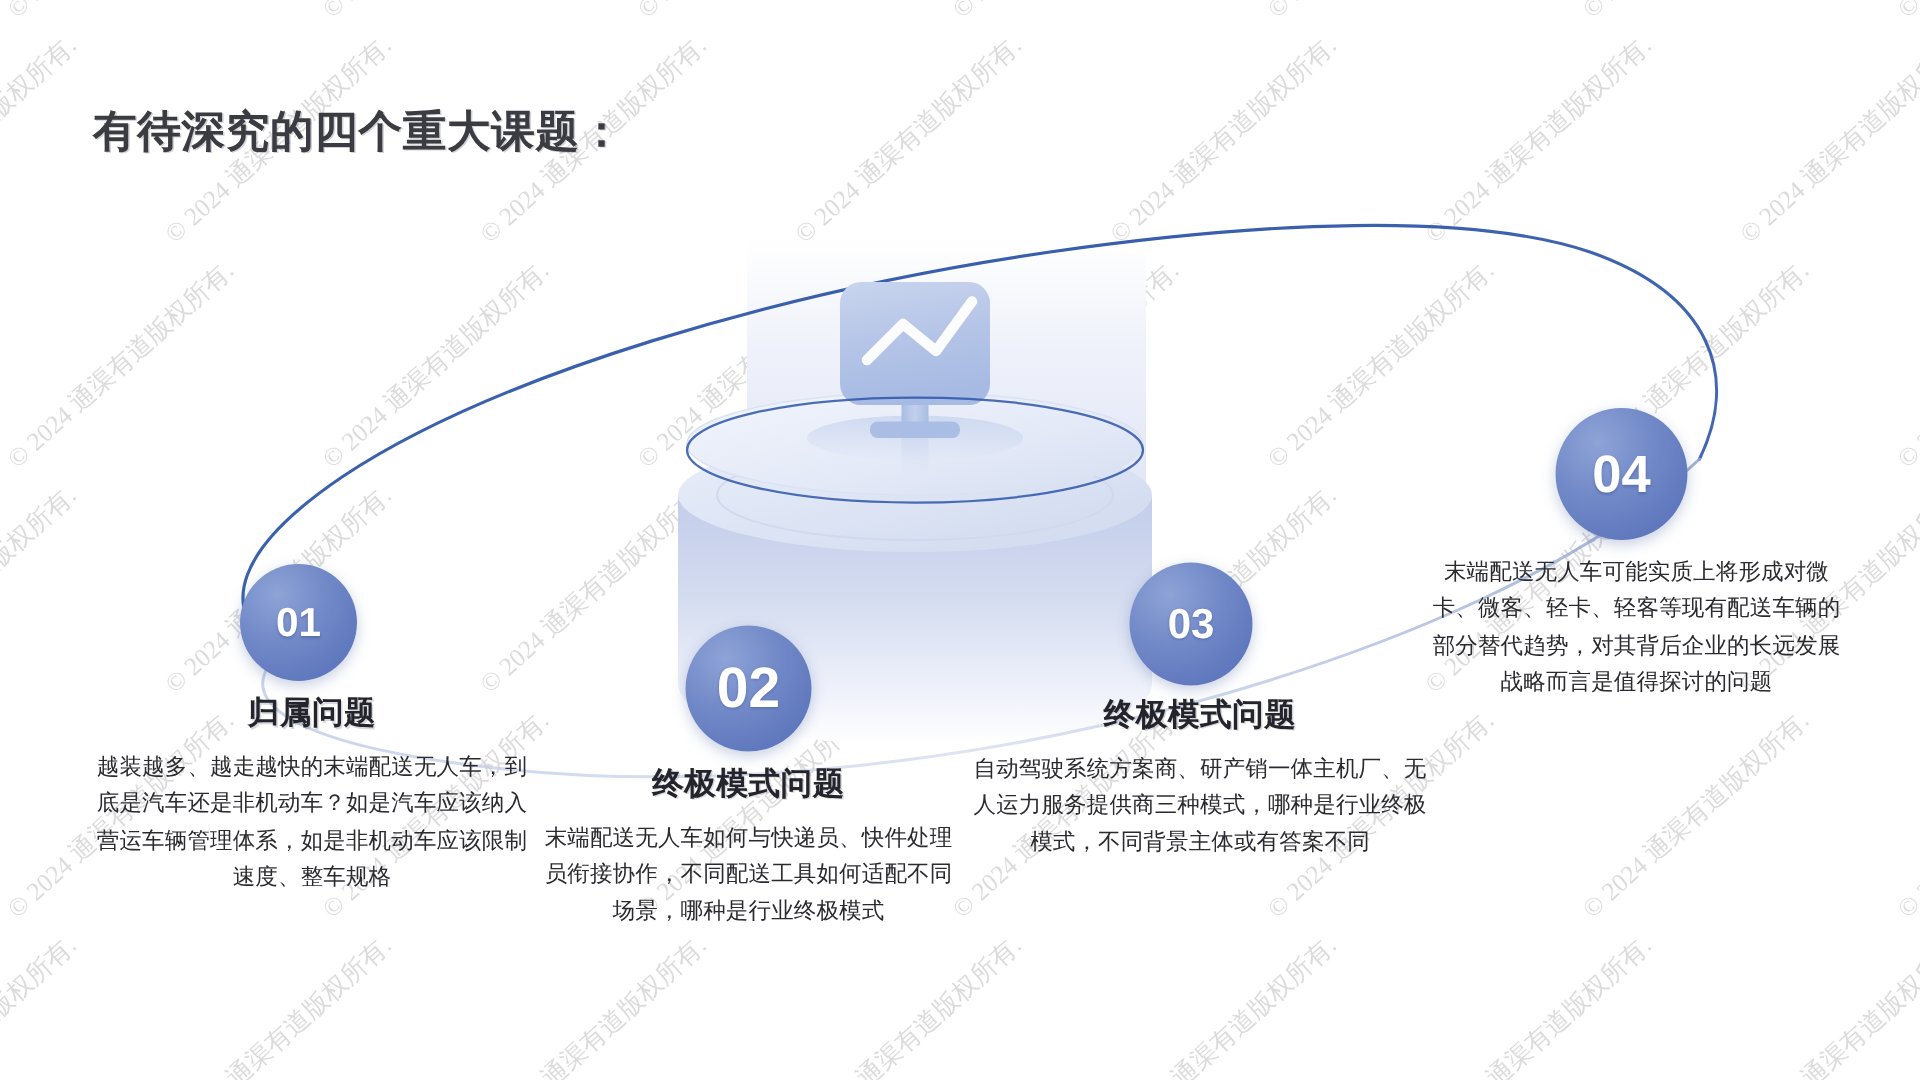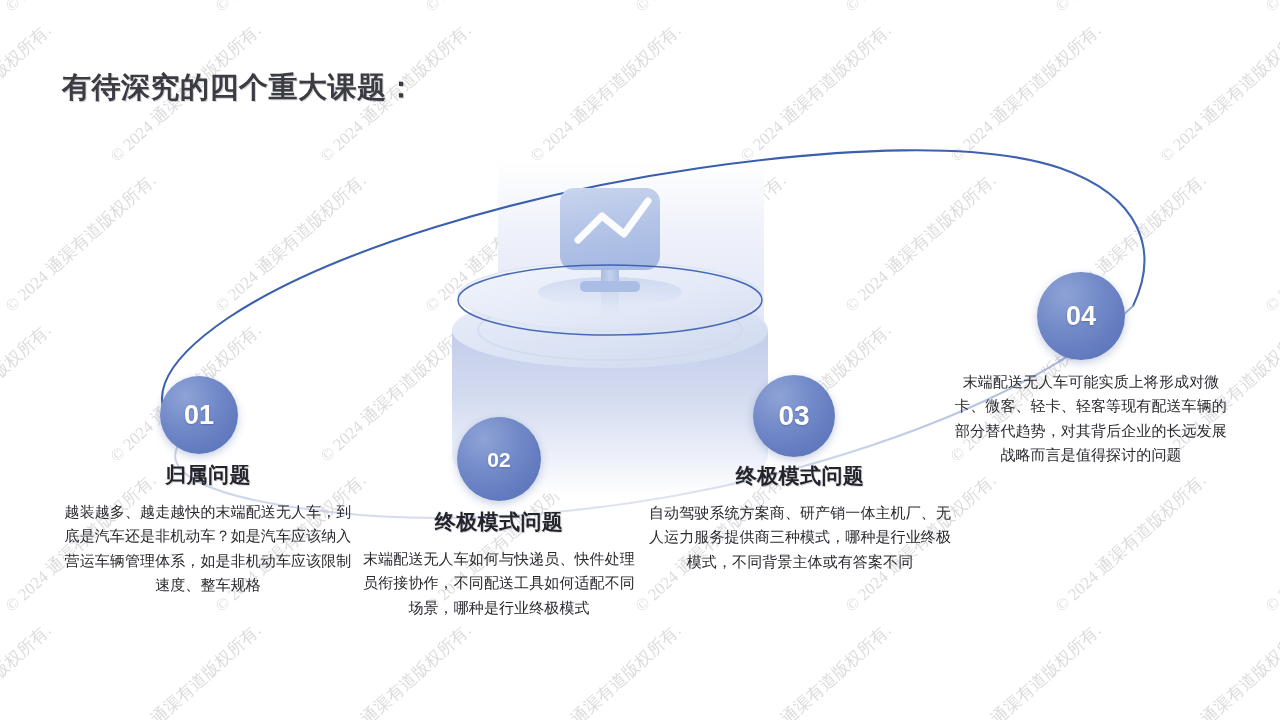--- a/index.html
+++ b/index.html
@@ -223,33 +223,33 @@
 
 <div class="bubble" style="left:160px; top:376px; width:78px; height:78px;">
   <span style="font-size:27px;">01</span>
 </div>
 <div class="block" style="left:60px; top:461px; width:296px;">
   <h3>归属问题</h3>
   <p>越装越多、越走越快的末端配送无人车，到底是汽车还是非机动车？如是汽车应该纳入营运车辆管理体系，如是非机动车应该限制速度、整车规格</p>
 </div>
 
 <div class="bubble" style="left:457px; top:417px; width:84px; height:84px;">
-  <span style="font-size:21px;">02</span>
+  <span style="font-size:38px;">02</span>
 </div>
 <div class="block" style="left:356px; top:508px; width:286px;">
   <h3>终极模式问题</h3>
   <p>末端配送无人车如何与快递员、快件处理员衔接协作，不同配送工具如何适配不同场景，哪种是行业终极模式</p>
 </div>
 
 <div class="bubble" style="left:753px; top:375px; width:82px; height:82px;">
   <span style="font-size:28px;">03</span>
 </div>
 <div class="block" style="left:645px; top:462px; width:310px;text-align:center;">
   <h3>终极模式问题</h3>
   <p>自动驾驶系统方案商、研产销一体主机厂、无人运力服务提供商三种模式，哪种是行业终极模式，不同背景主体或有答案不同</p>
 </div>
 
 <div class="bubble" style="left:1037px; top:272px; width:88px; height:88px;">
-  <span style="font-size:27px;">04</span>
+  <span style="font-size:35px;">04</span>
 </div>
 <div class="block" style="left:955px; top:370px; width:272px;">
   <p>末端配送无人车可能实质上将形成对微卡、微客、轻卡、轻客等现有配送车辆的部分替代趋势，对其背后企业的长远发展战略而言是值得探讨的问题</p>
 </div>
 
 </body></html>

